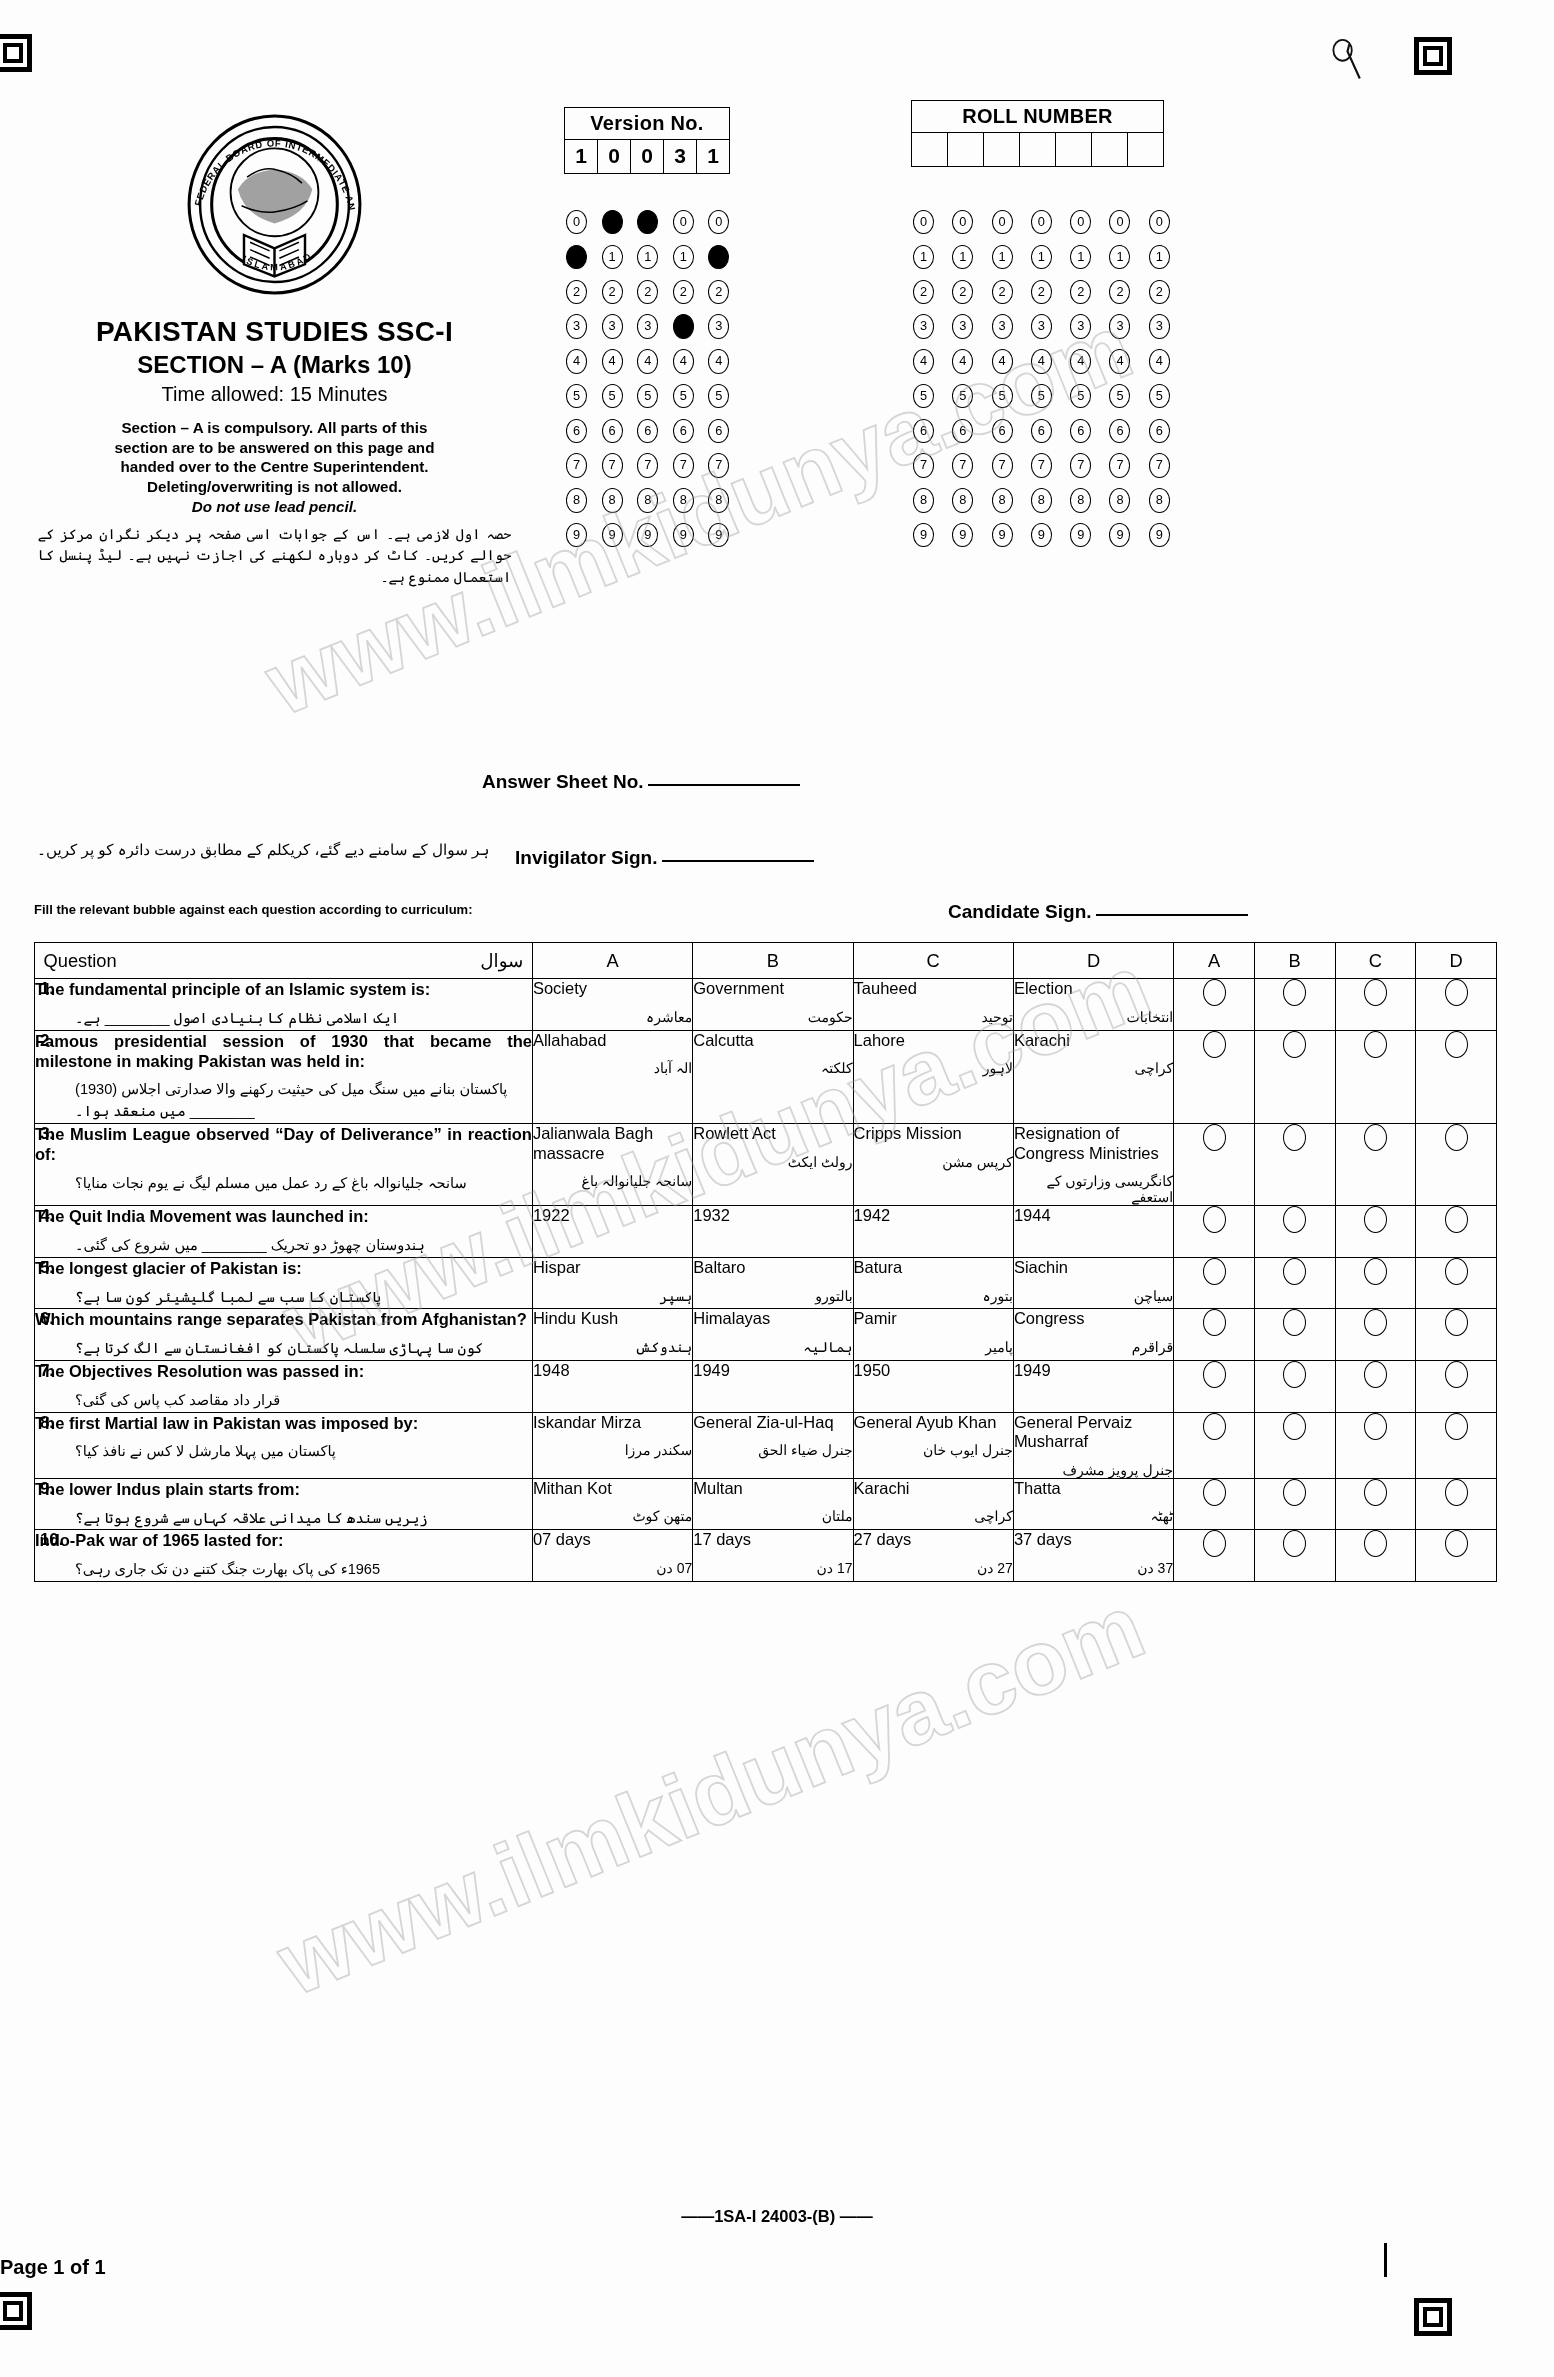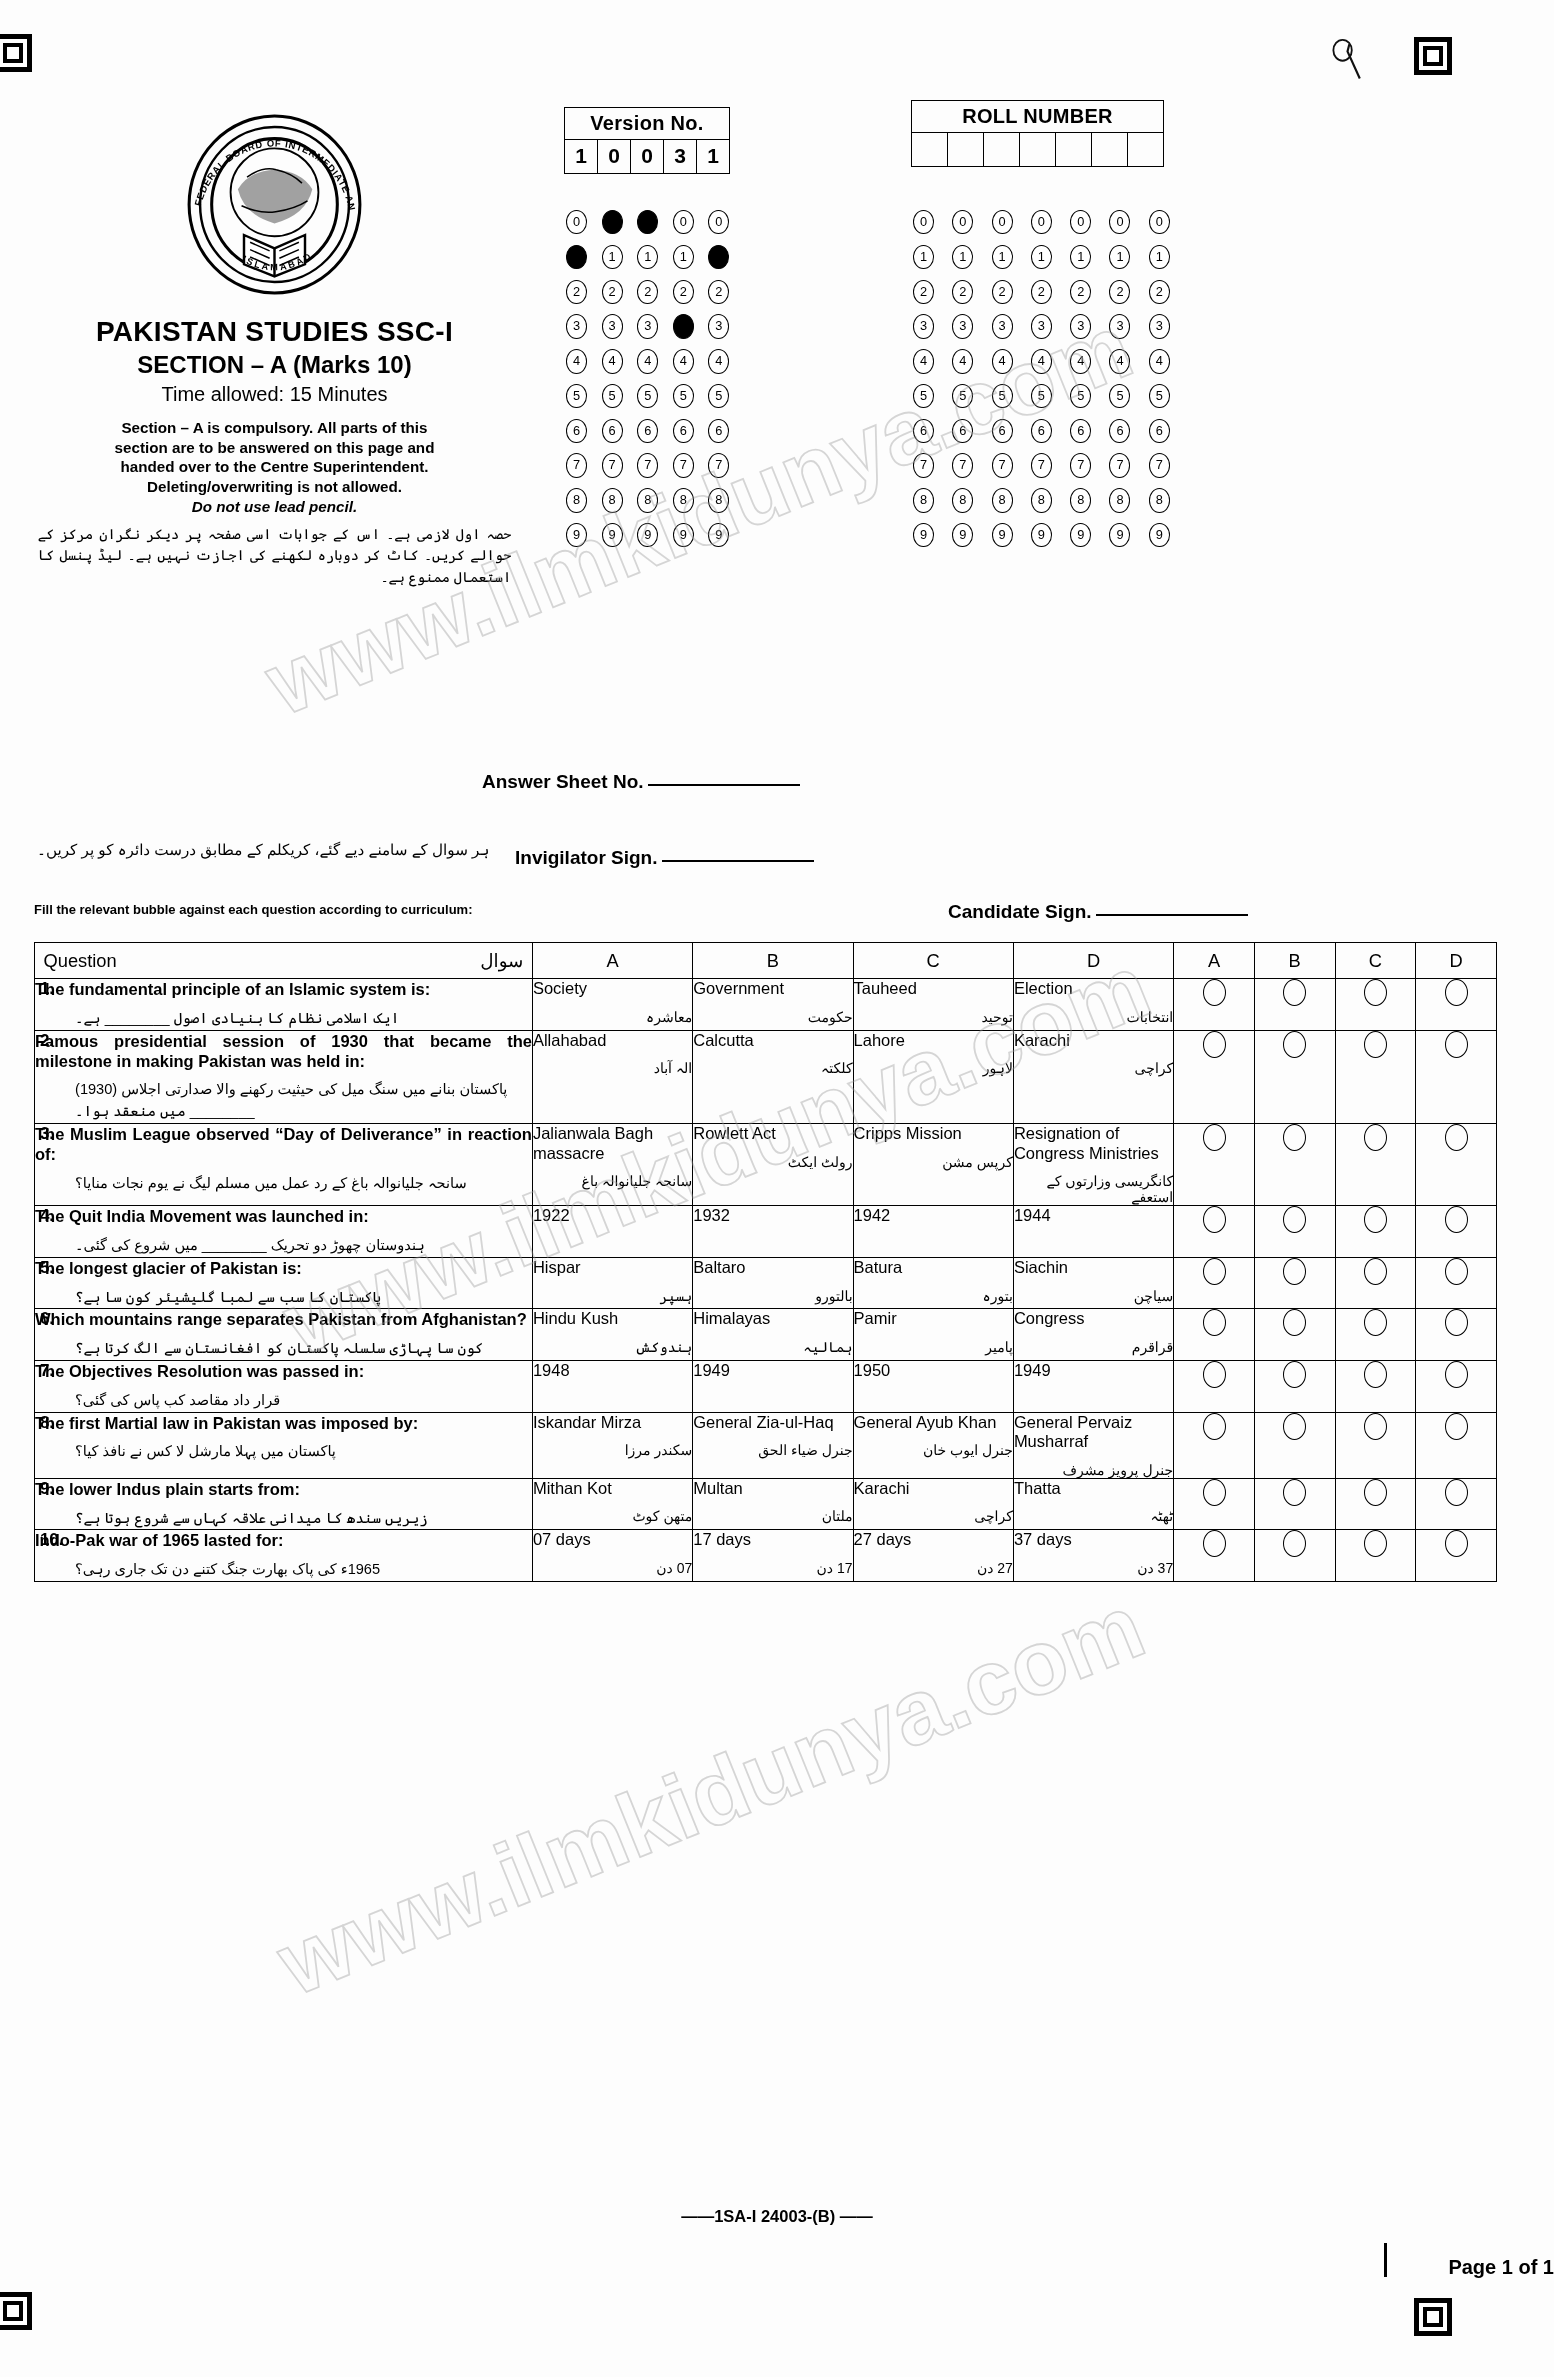--- a/index.html
+++ b/index.html
@@ -269,21 +269,21 @@
     width: 1554px;
     text-align: center;
     font-size: 16.5px;
     font-weight: bold;
   }
   .page-no {
     position: absolute;
     left: 0;
     top: 2256px;
     width: 1554px;
-    text-align: right;
+    text-align: left;
     font-size: 20px;
     font-weight: bold;
   }
   .bottom-tick {
     position: absolute;
     left: 1384px;
     top: 2243px;
     width: 3px;
     height: 34px;
     background: #000;

